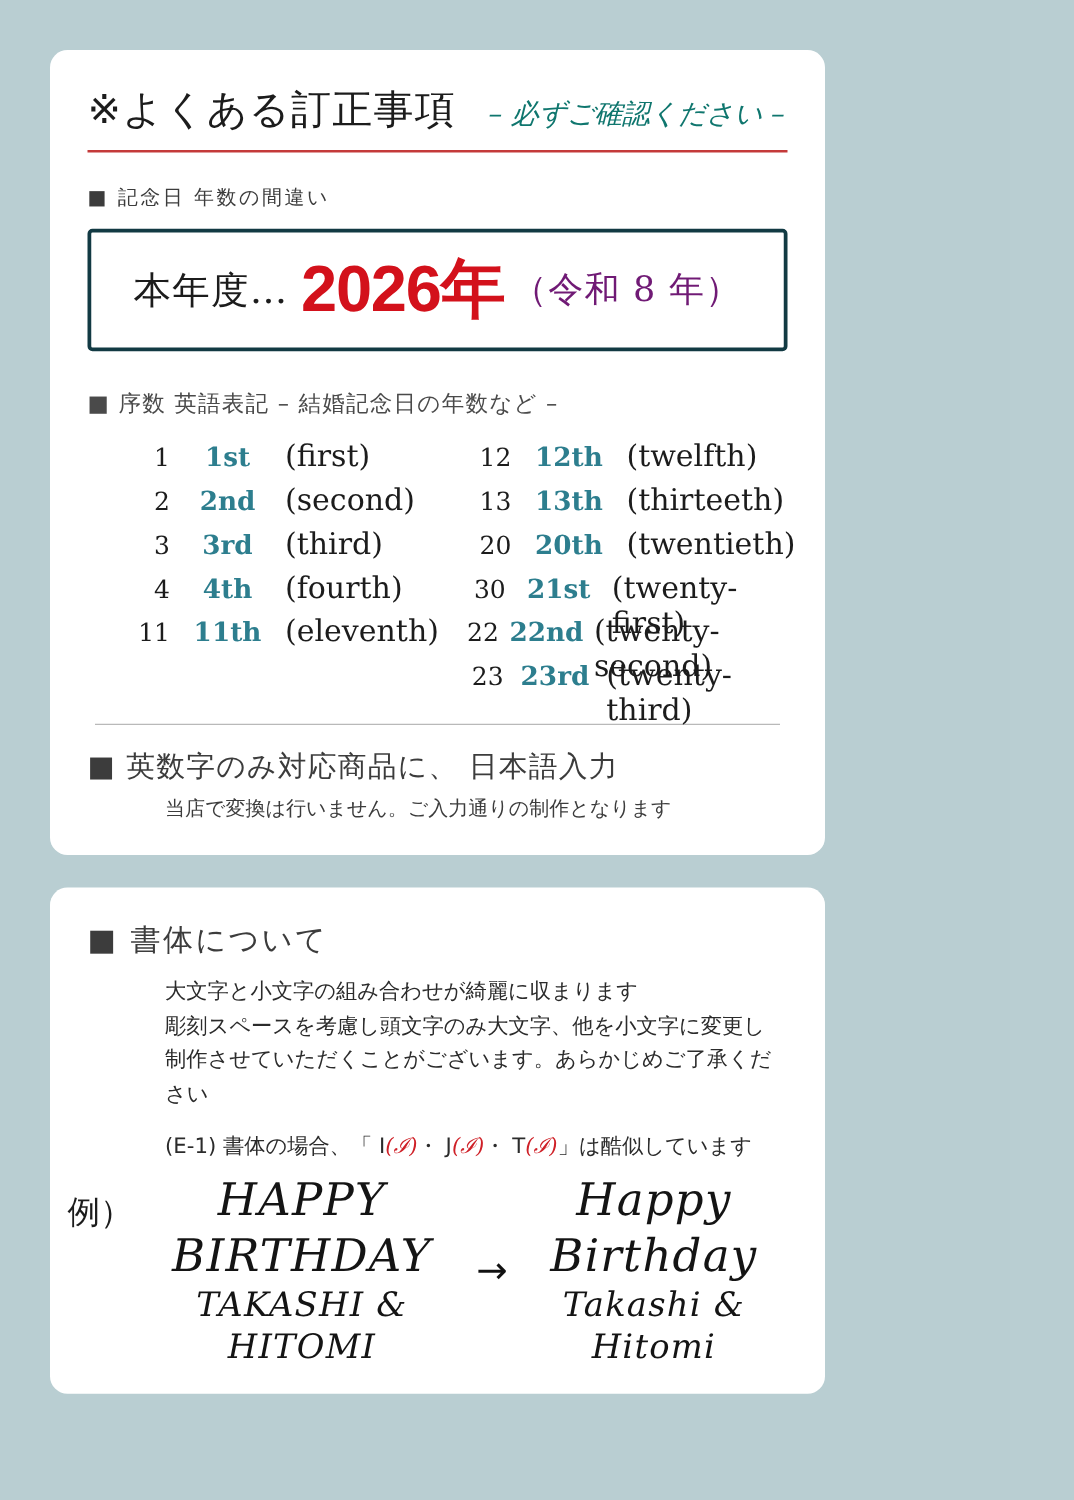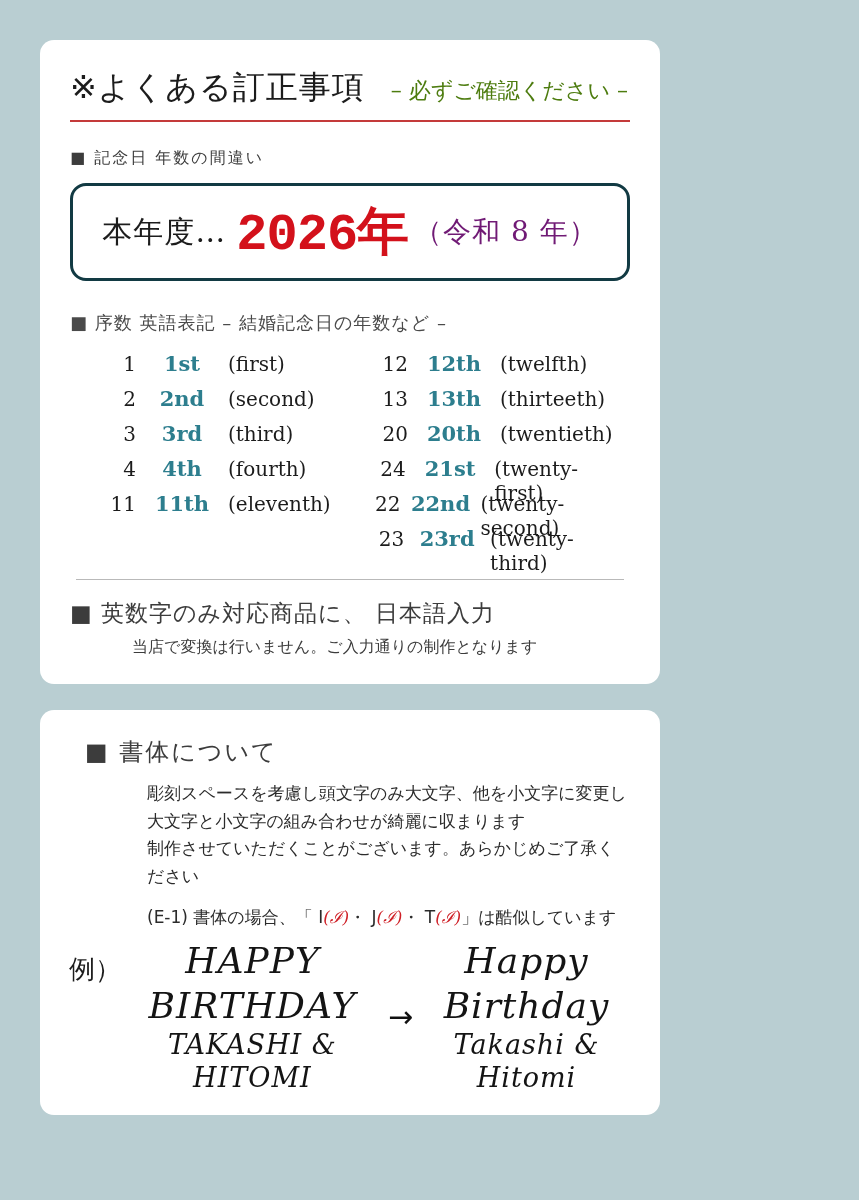--- a/index.html
+++ b/index.html
@@ -38,48 +38,49 @@
   .title-main {
     font-family: "DejaVu Sans", sans-serif;
     font-size: 32px;
     color: #1c1c1c;
     letter-spacing: 1px;
     white-space: nowrap;
   }
   .title-sub {
     font-family: "DejaVu Serif", serif;
     font-size: 22px;
-    color: #4d7c0f;
+    color: #0f766e;
     margin-left: 26px;
+    font-style: italic;
     white-space: nowrap;
   }
   .sec-head {
     font-family: "DejaVu Sans", sans-serif;
     font-size: 16px;
     color: #3c3c3c;
     margin-top: 26px;
     letter-spacing: 2px;
   }
   .year-box {
     margin-top: 14px;
     border: 3px solid #123a43;
-    border-radius: 16px;
+    border-radius: 4px;
     height: 92px;
     display: flex;
     align-items: center;
     justify-content: center;
   }
   .year-lead {
     font-family: "DejaVu Serif", serif;
     font-size: 30px;
     color: #1c1c1c;
     letter-spacing: 1px;
   }
   .year-big {
-    font-family: Liberation Mono, monospace;
+    font-family: Liberation Sans, sans-serif;
     font-weight: bold;
     font-size: 52px;
     color: #d3111b;
     margin: 0 6px 0 10px;
     letter-spacing: -1px;
   }
   .year-tail {
     font-family: "DejaVu Serif", serif;
     font-size: 28px;
     color: #701a75;
@@ -117,21 +118,21 @@
   .ord-short {
     width: 92px;
     text-align: center;
     font-family: "DejaVu Serif", serif;
     font-weight: bold;
     font-size: 21px;
     color: #2d7e8e;
   }
   .ord-word {
     font-family: "DejaVu Serif", serif;
-    font-size: 20px;
+    font-size: 24px;
     color: #1c1c1c;
   }
   .divider {
     border-top: 1px solid #b9b9b9;
     margin: 18px 6px 0 6px;
   }
   .jp-head {
     font-family: "DejaVu Sans", sans-serif;
     font-size: 23px;
     color: #3c3c3c;
@@ -141,21 +142,21 @@
   .jp-note {
     font-family: "DejaVu Sans", sans-serif;
     font-size: 16px;
     color: #3c3c3c;
     margin-top: 8px;
     margin-left: 62px;
   }
   
   .card-bottom {
     margin-top: 26px;
-    padding: 26px 30px 20px 45px;
+    padding: 26px 30px 20px 30px;
   }
   .font-head {
     font-family: "DejaVu Sans", sans-serif;
     font-size: 24px;
     color: #3c3c3c;
     letter-spacing: 2px;
   }
   .font-lines {
     margin-top: 12px;
     margin-left: 62px;
@@ -268,21 +269,21 @@
           <span class="ord-num">13</span>
           <span class="ord-short">13th</span>
           <span class="ord-word">(thirteeth)</span>
         </div>
         <div class="ord-row">
           <span class="ord-num">20</span>
           <span class="ord-short">20th</span>
           <span class="ord-word">(twentieth)</span>
         </div>
         <div class="ord-row">
-          <span class="ord-num">24</span>
+          <span class="ord-num">30</span>
           <span class="ord-short">21st</span>
           <span class="ord-word">(twenty-first)</span>
         </div>
         <div class="ord-row">
           <span class="ord-num">22</span>
           <span class="ord-short">22nd</span>
           <span class="ord-word">(twenty-second)</span>
         </div>
         <div class="ord-row">
           <span class="ord-num">23</span>
@@ -297,22 +298,22 @@
     <div class="jp-head">■ 英数字のみ対応商品に、 日本語入力</div>
     <div class="jp-note">当店で変換は行いません。ご入力通りの制作となります</div>
 
   </div>
 
   <div class="card card-bottom">
 
     <div class="font-head">■ 書体について</div>
 
     <div class="font-lines">
+      <div class="font-line">大文字と小文字の組み合わせが綺麗に収まります</div>
       <div class="font-line">彫刻スペースを考慮し頭文字のみ大文字、他を小文字に変更し</div>
-      <div class="font-line">大文字と小文字の組み合わせが綺麗に収まります</div>
       <div class="font-line">制作させていただくことがございます。あらかじめご了承ください</div>
 
       <div class="font-line gap">
         <span>(E-1) 書体の場合、「 I</span><span class="script-red">(ℐ)</span><span>・ J</span><span class="script-red">(ℐ)</span><span>・ T</span><span class="script-red">(ℐ)</span><span>」は酷似しています</span>
       </div>
     </div>
 
     <div class="example-wrap">
       <div class="rei">例）</div>
 

